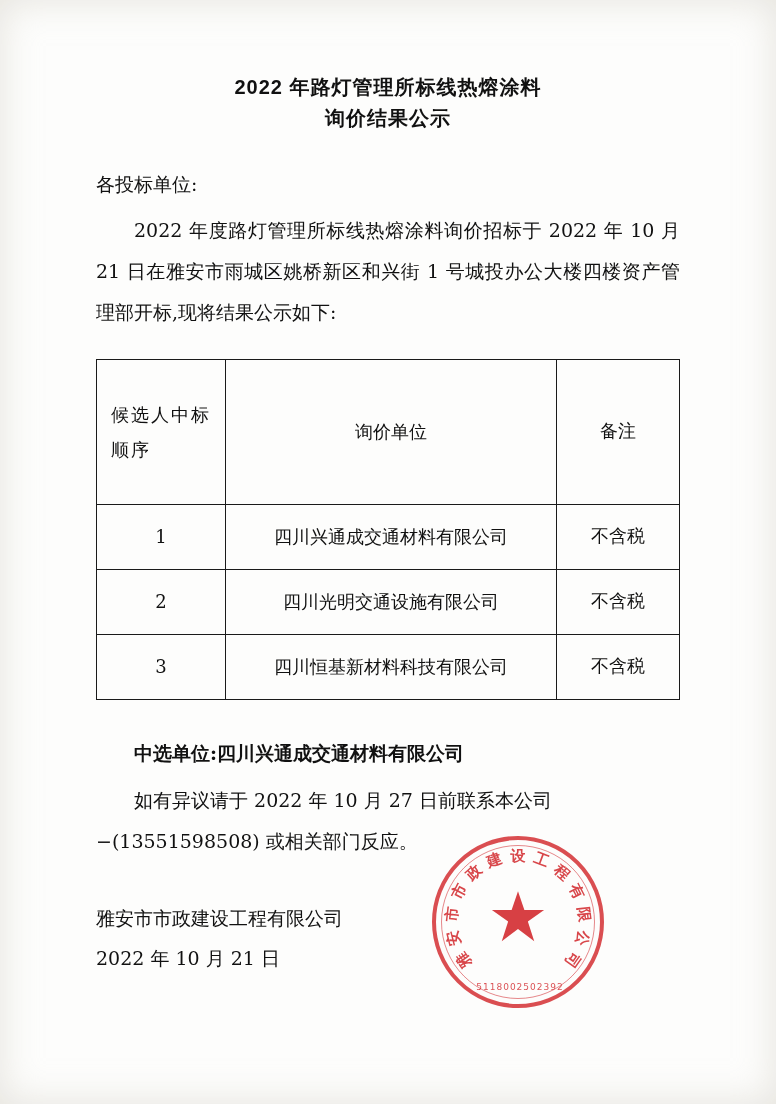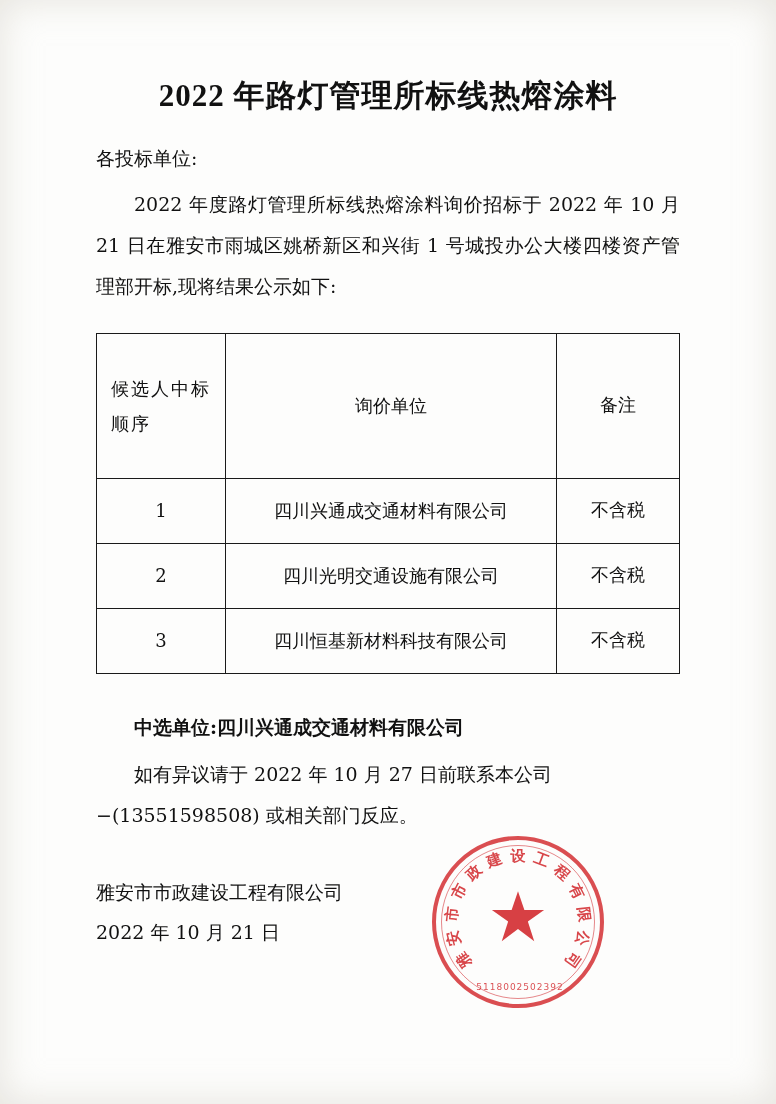--- a/index.html
+++ b/index.html
@@ -27,33 +27,33 @@
     pointer-events: none;
   }
   .content {
     position: absolute;
     left: 96px;
     top: 72px;
     width: 584px;
   }
   .doc-title {
     text-align: center;
-    font-size: 31px;
+    font-size: 20px;
     font-weight: bold;
     line-height: 1.55;
     letter-spacing: 1px;
     margin: 0 0 12px 0;
-    font-family: Liberation Serif, serif;
+    font-family: Liberation Sans, sans-serif;
   }
   .doc-title .line2 {
     display: block;
   }
   .salutation {
     font-size: 19px;
-    margin-top: 20px;
+    margin-top: 32px;
     line-height: 1.9;
   }
   .para {
     font-size: 19px;
     line-height: 2.15;
     text-indent: 2em;
     text-align: justify;
     margin: 8px 0 0 0;
     word-break: break-all;
   }
@@ -195,20 +195,21 @@
 </head>
 <body>
 
 <div class="page">
   <div class="paper-edge"></div>
 
   <div class="content">
 
     <h1 class="doc-title">
       <span>2022 年路灯管理所标线热熔涂料</span>
+      <span class="line2">询价结果公示</span>
     </h1>
 
     <div class="salutation">各投标单位:</div>
 
     <p class="para">2022 年度路灯管理所标线热熔涂料询价招标于 2022 年 10 月 21 日在雅安市雨城区姚桥新区和兴街 1 号城投办公大楼四楼资产管理部开标,现将结果公示如下:</p>
 
     <table class="result-table">
       <thead>
         <tr>
           <td class="col-rank rank-head">候选人中标顺序</td>

